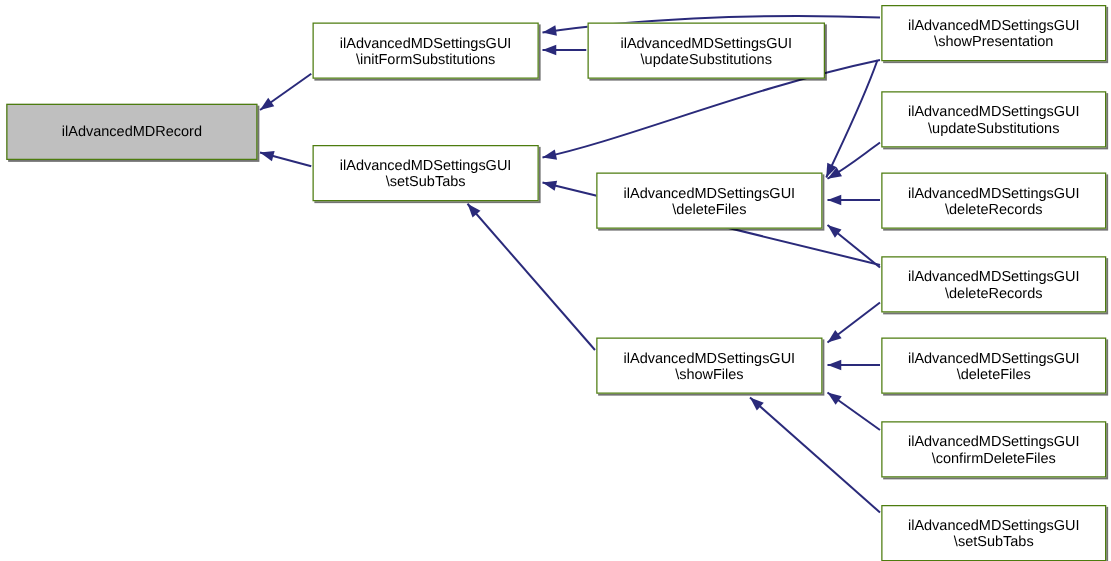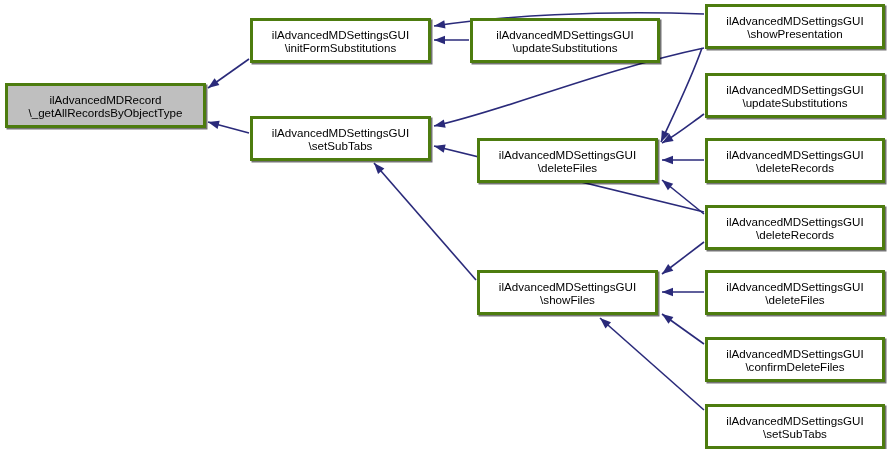--- a/index.html
+++ b/index.html
@@ -1,19 +1,19 @@
 <!DOCTYPE html>
 <html><head>
 <meta charset="utf-8">
 <style>
   html,body{margin:0;padding:0;background:#ffffff;}
   body{font-family:"Liberation Sans",sans-serif;}
   #canvas{position:relative;width:889px;height:449px;background:#ffffff;overflow:hidden;}
   #edges{position:absolute;left:0;top:0;width:889px;height:449px;}
-  .node{position:absolute;box-sizing:border-box;border:3px solid #4d7c0f;
+  .node{position:absolute;box-sizing:border-box;border:1px solid #4d7c0f;
         background:#ffffff;display:flex;flex-direction:column;align-items:center;
         justify-content:center;line-height:1.12;color:#000000;
         font-family:"Liberation Sans",sans-serif;font-size:11.6px;
         box-shadow:1.5px 1.5px 0 rgba(0,0,0,0.55);}
   .node.highlight{background:#bfbfbf;}
   .node .l1,.node .l2{white-space:nowrap;display:block;text-align:center;}
 </style>
 </head>
 <body>
 
@@ -75,21 +75,20 @@
         <path d="M 704,410 L 600,318" fill="none" stroke="#2a2a7a" stroke-width="1.6"></path>
         <polygon points="600.00,318.00 611.02,322.14 605.46,328.43" fill="#2a2a7a"></polygon>
       </g>
       <g>
         <path d="M 476,280 L 374,163" fill="none" stroke="#2a2a7a" stroke-width="1.6"></path>
         <polygon points="374.00,163.00 384.39,168.53 378.06,174.05" fill="#2a2a7a"></polygon>
       </g>
     </svg>
 <div class="node highlight" style="left: 5px; top: 83px; width: 201px; height: 45px;">
       <span class="l1">ilAdvancedMDRecord</span>
-      <span class="l2">\_getAllRecordsByObjectType</span>
     </div>
     <div class="node" style="left: 250px; top: 18px; width: 181px; height: 45px;">
       <span class="l1">ilAdvancedMDSettingsGUI</span>
       <span class="l2">\initFormSubstitutions</span>
     </div>
     <div class="node" style="left: 250px; top: 116px; width: 181px; height: 45px;">
       <span class="l1">ilAdvancedMDSettingsGUI</span>
       <span class="l2">\setSubTabs</span>
     </div>
     <div class="node" style="left: 470px; top: 18px; width: 190px; height: 45px;">

